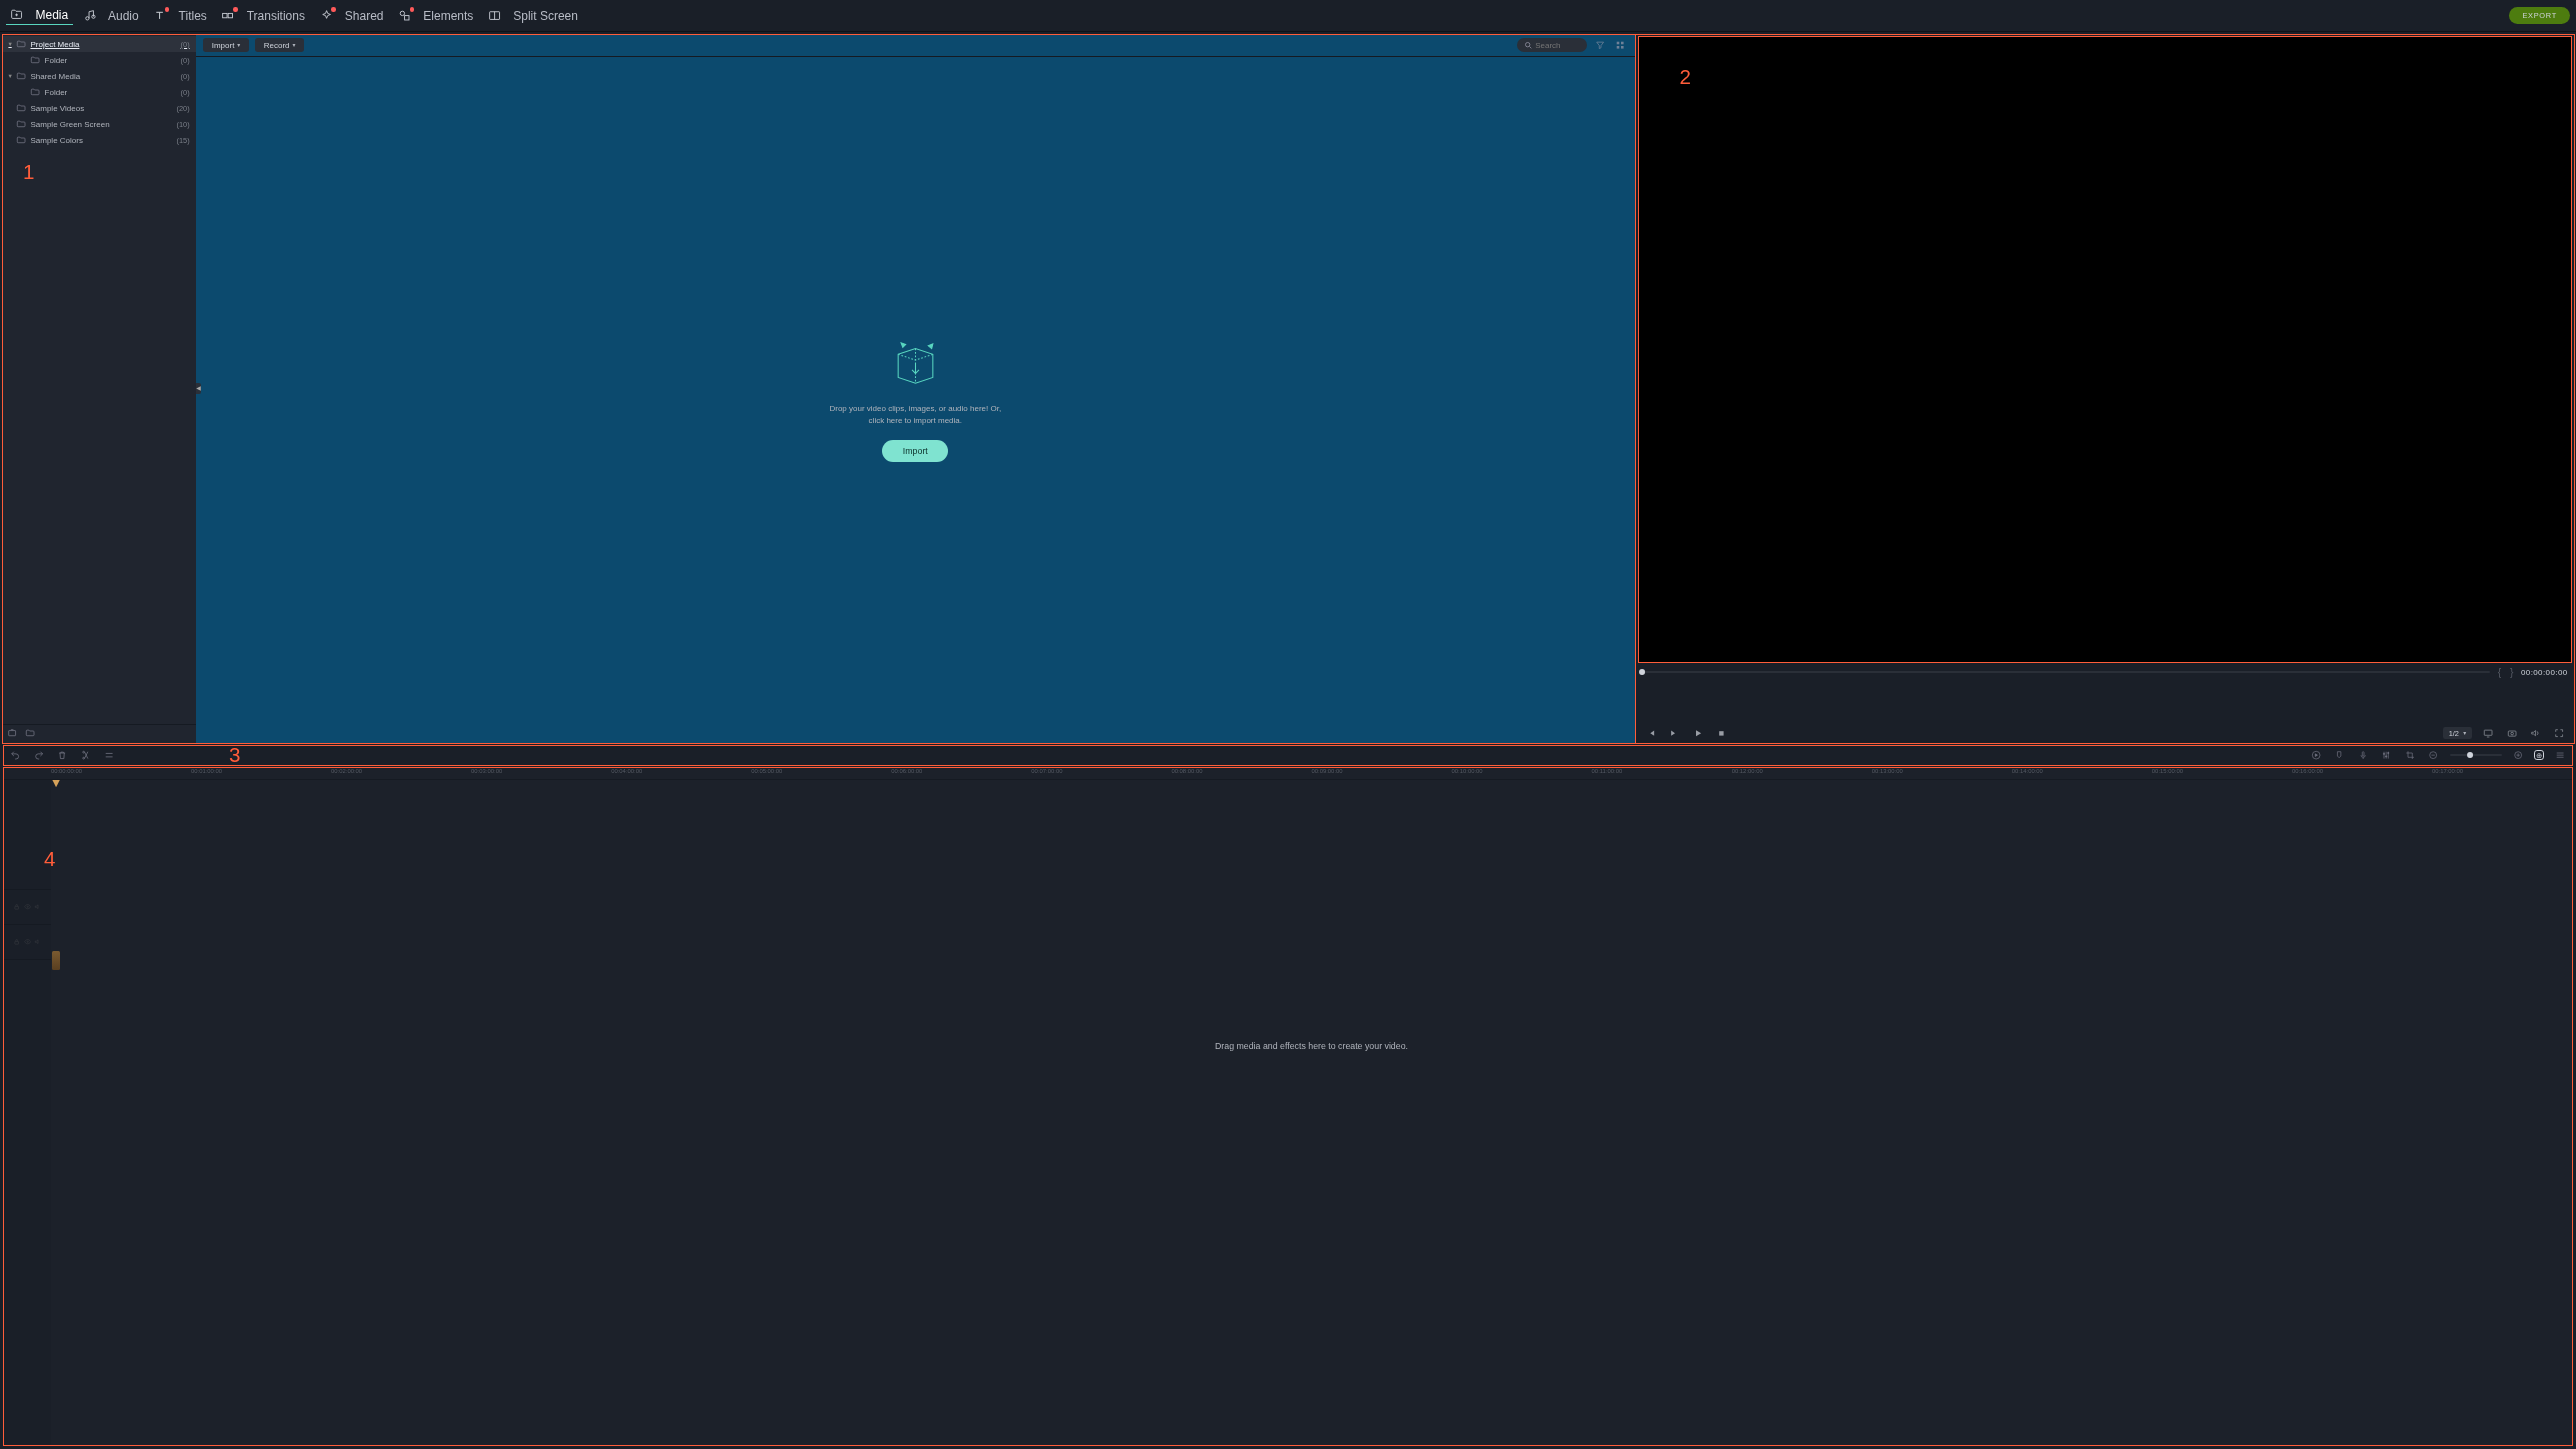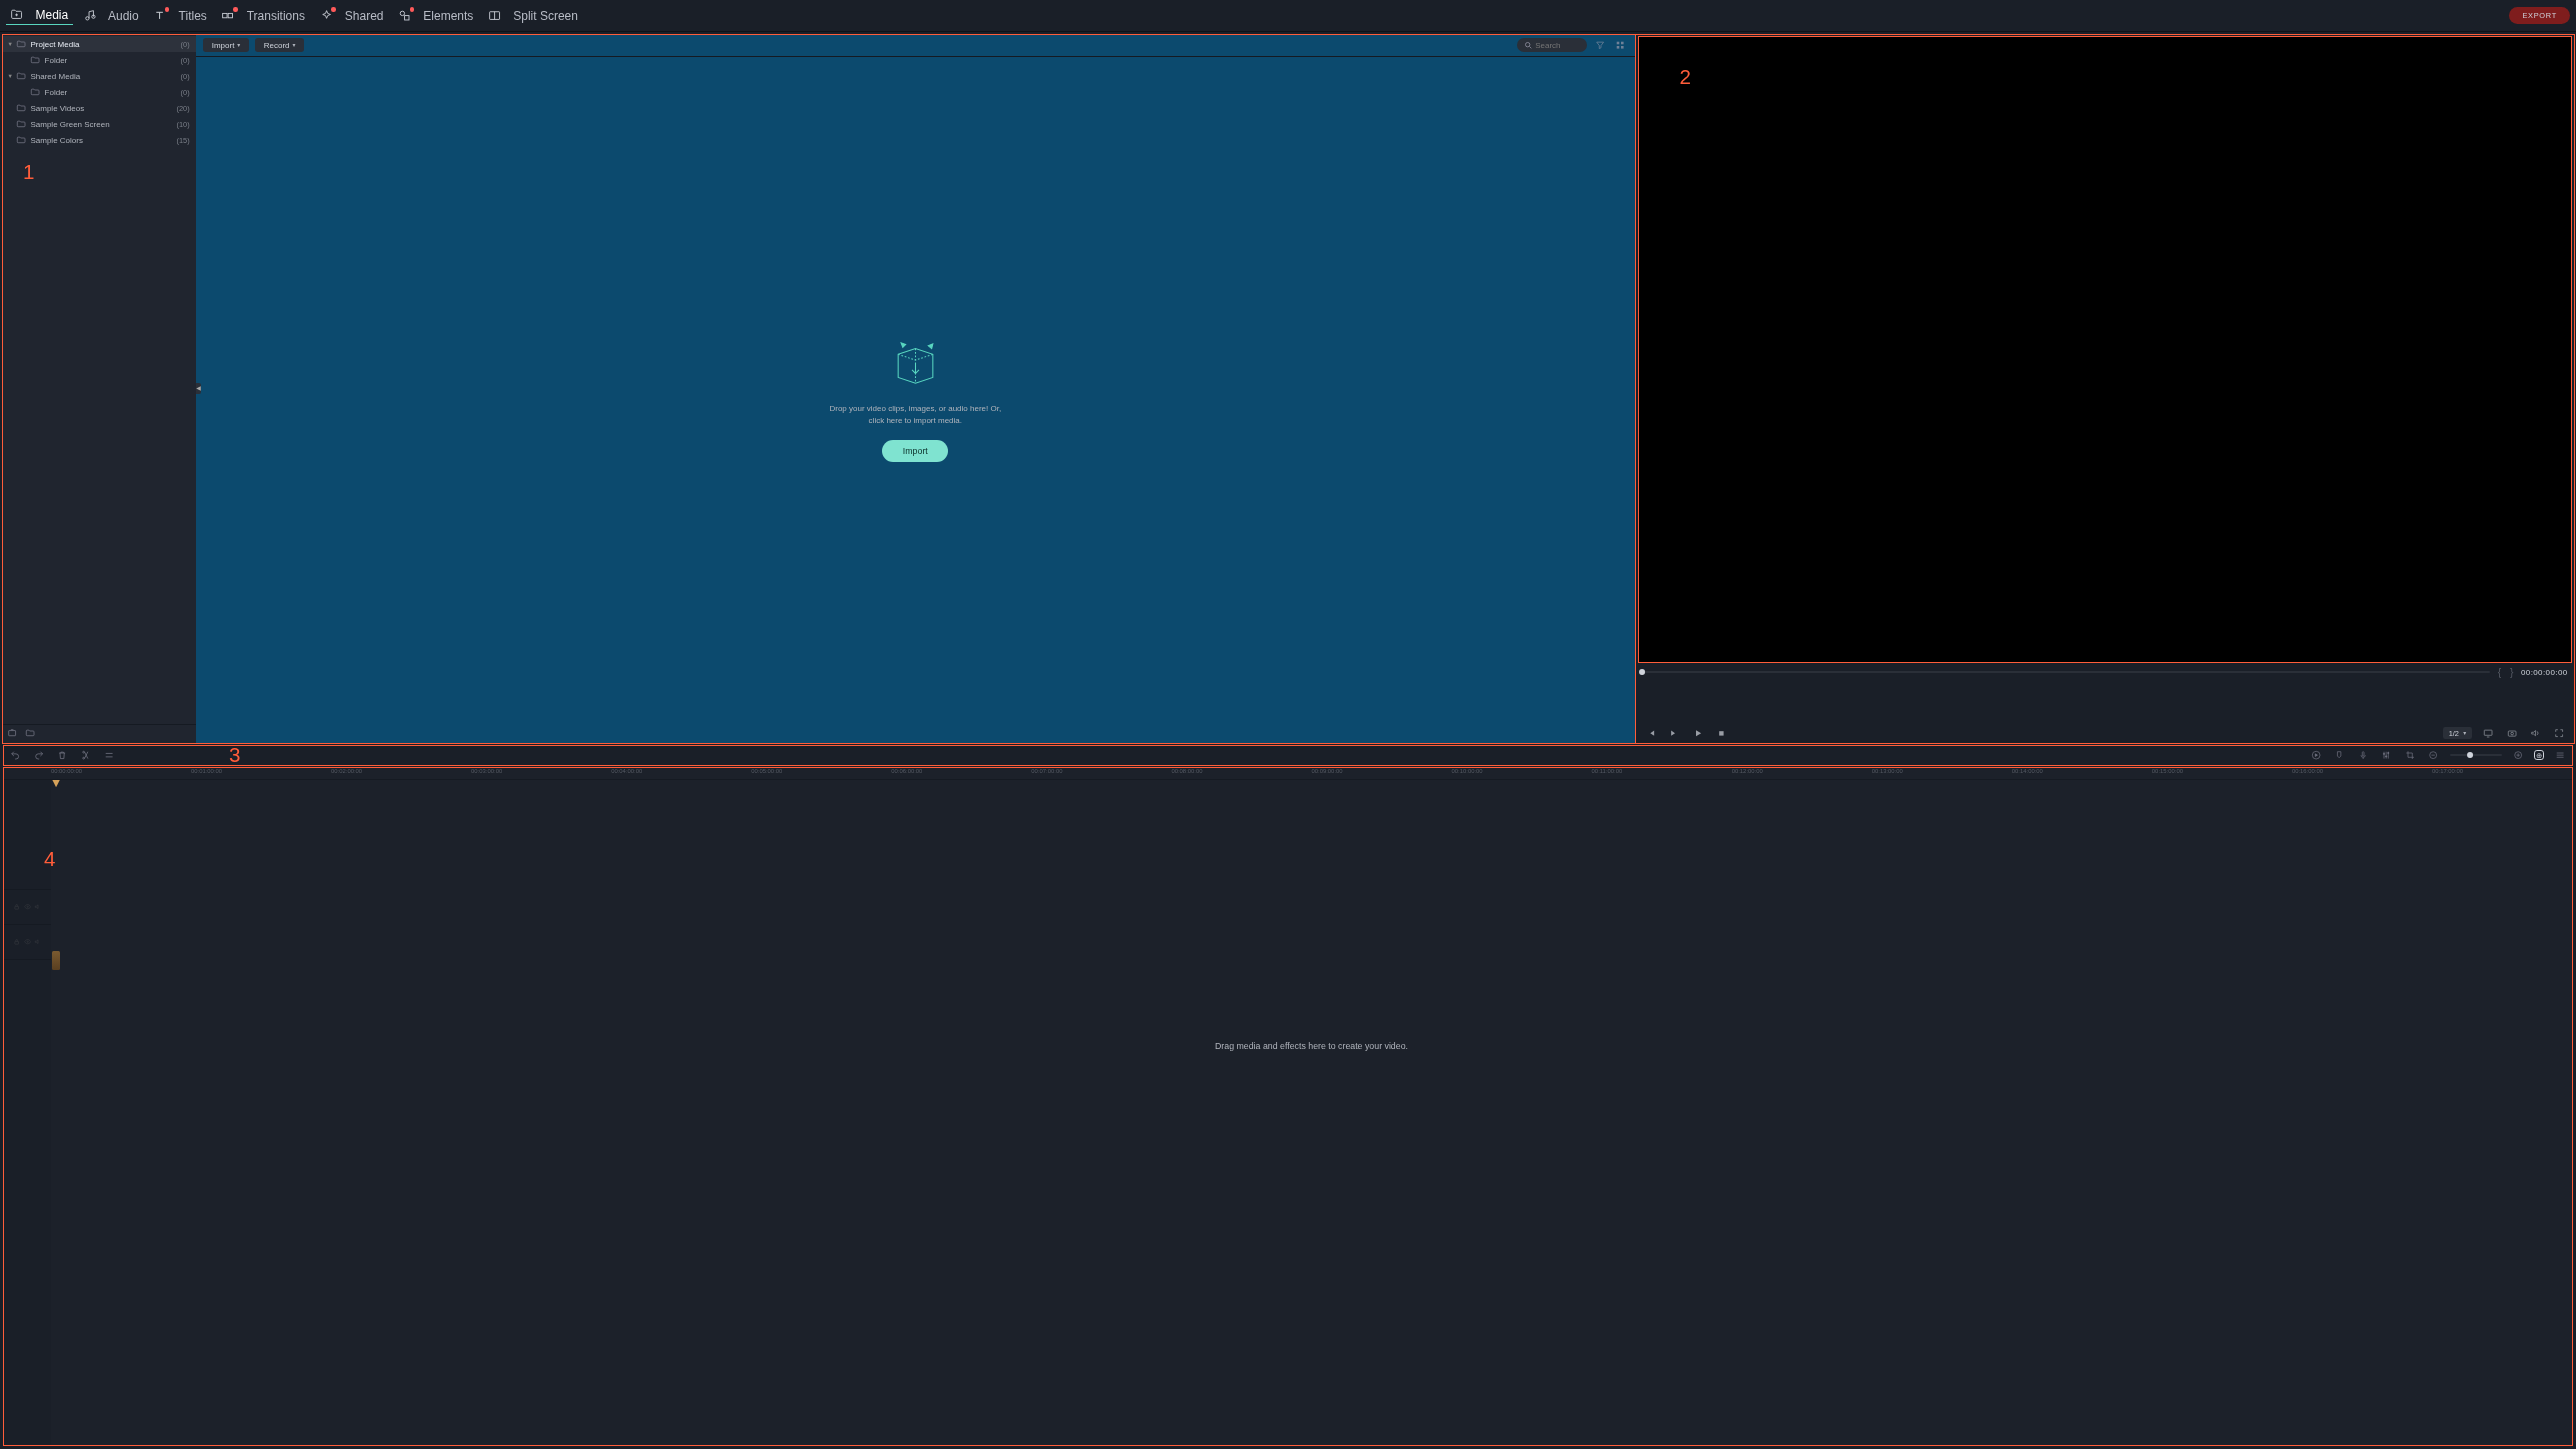--- a/index.html
+++ b/index.html
@@ -4,32 +4,32 @@
 <style>
 * { box-sizing: border-box; margin: 0; padding: 0; font-family: -apple-system, BlinkMacSystemFont, "Segoe UI", sans-serif; }
 html, body { width: 100%; height: 100%; background: #1a1f28; color: #c8ccd4; overflow: hidden; }
 .app { display: flex; flex-direction: column; height: 100vh; }
 
 
 .top-tabs { display: flex; align-items: center; height: 32px; background: #1a1f28; border-bottom: 0.7px solid #0e1218; padding: 0 5.9px; gap: 5.9px; }
 .tab-item { display: flex; flex-direction: row; align-items: center; justify-content: center; padding: 1.5px 4.4px; cursor: pointer; font-size: 12px; color: #b8bcc6; gap: 12px; }
 .tab-item .ico { width: 13.2px; height: 13.2px; display: flex; align-items: center; justify-content: center; }
 .tab-item.active { color: #fff; border-bottom: 1.5px solid #59d6c0; }
-.export-btn { margin-left: auto; background: #7f1d1d; color: #d0d4dc; border-radius: 10.3px; padding: 3.7px 13.2px; font-size: 7.4px; letter-spacing: 0.7px; cursor: pointer; }
+.export-btn { margin-left: auto; background: #4d7c0f; color: #d0d4dc; border-radius: 10.3px; padding: 3.7px 13.2px; font-size: 7.4px; letter-spacing: 0.7px; cursor: pointer; }
 .badge-dot { position: relative; }
 .badge-dot::after { content: ""; position: absolute; top: -1.5px; right: -2.9px; width: 4.4px; height: 4.4px; background: #ff5a5a; border-radius: 50%; }
 
 
 .mid { display: flex; height: 49%; border: 1.5px solid #ff5d3a; margin: 1.5px; position: relative; }
 
 
 .sidebar { width: 193px; background: #20252f; display: flex; flex-direction: column; }
 .tree { flex: 1; overflow: auto; padding-top: 1.5px; }
 .tree-row { display: flex; align-items: center; height: 16px; font-size: 8px; color: #b0b4bc; padding: 0 5.9px; cursor: pointer; }
-.tree-row.selected { background: #2d323c; color: #e8ecf4; }
+.tree-row.selected { background: #2d323c; color: #e8ecf4; text-decoration: underline; }
 .tree-row .arrow { width: 7.4px; font-size: 6.6px; color: #888; }
 .tree-row .fld { width: 10.3px; height: 10.3px; margin-right: 4.4px; opacity: .8; }
 .tree-row .lbl { flex: 1; }
 .tree-row .cnt { color: #7a7f88; font-size: 7.4px; }
 .tree-row.indent1 { padding-left: 20px; }
 .sidebar-footer { height: 19px; border-top: 0.7px solid #151a22; display: flex; align-items: center; gap: 7.4px; padding: 0 4.4px; }
 .sidebar-footer .sfi { width: 10.3px; height: 10.3px; opacity: .7; cursor: pointer; }
 
 .collapse-handle { position: absolute; left: 193px; top: 50%; transform: translateY(-50%); width: 5.9px; height: 11.8px; background: #2a2f38; display: flex; align-items: center; justify-content: center; font-size: 5.9px; color: #aaa; cursor: pointer; border-radius: 0 2.2px 2.2px 0; z-index: 3; }
 

